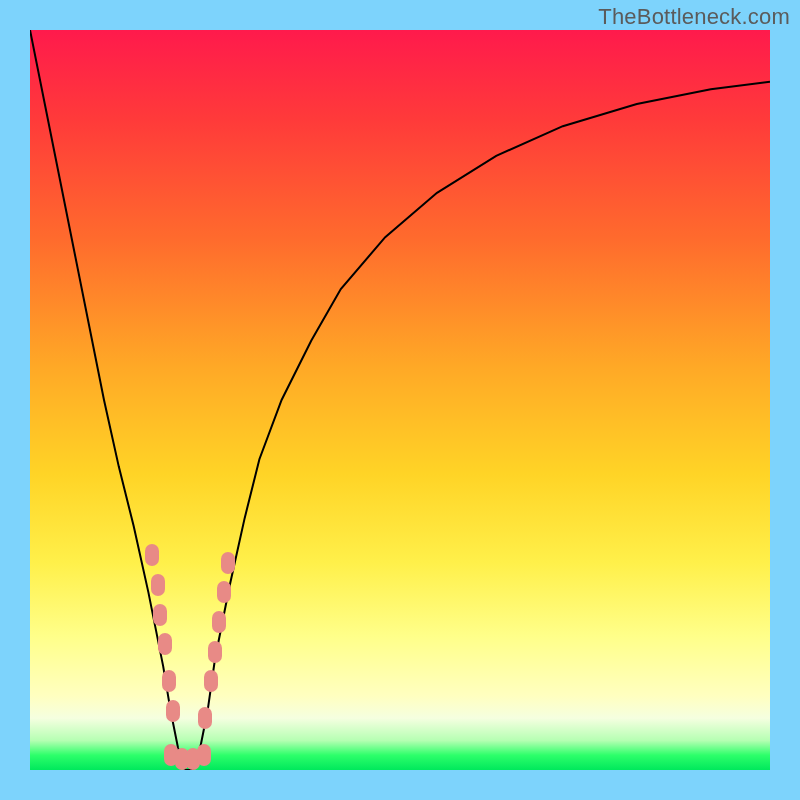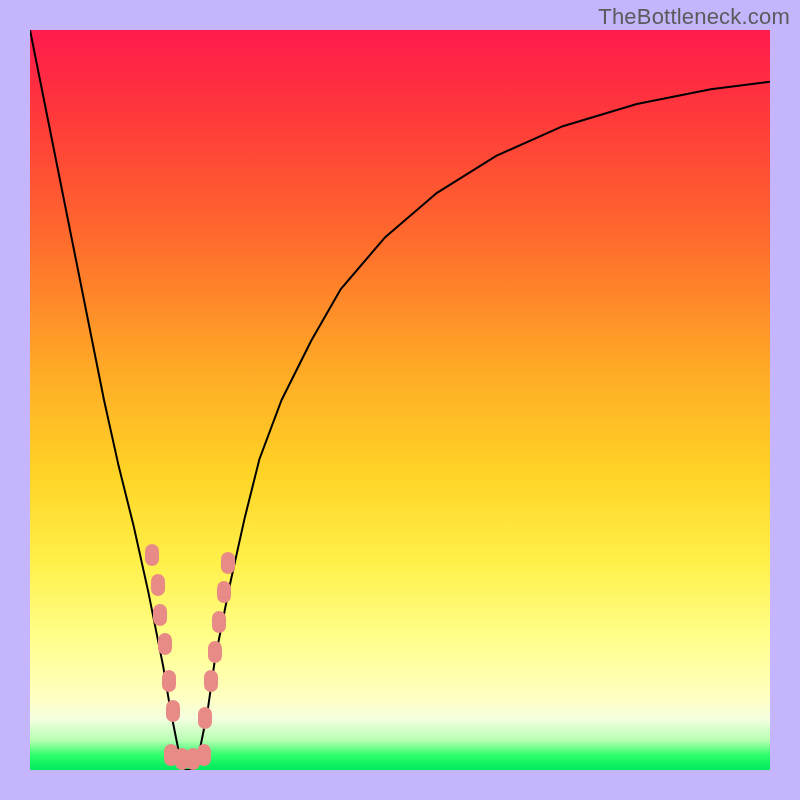--- a/index.html
+++ b/index.html
@@ -1,16 +1,16 @@
 <!DOCTYPE html>
 <html><head>
 <meta charset="utf-8">
 <style>
   html,body{margin:0;padding:0;width:800px;height:800px;background:#000;overflow:hidden;font-family:Arial,Helvetica,sans-serif}
-  .frame{position:absolute;left:0;top:0;width:800px;height:800px;background:#c4b5fd}
+  .frame{position:absolute;left:0;top:0;width:800px;height:800px;background:#7dd3fc}
   .plot{position:absolute;left:30px;top:30px;width:740px;height:740px;overflow:hidden}
   .grad{position:absolute;left:0;top:0;width:100%;height:100%;
         background:linear-gradient(to bottom,
           #ff1a4c 0%,
           #ff3a3a 12%,
           #ff6a2d 28%,
           #ffa726 45%,
           #ffd426 60%,
           #fff04a 72%,
           #ffff8a 82%,

